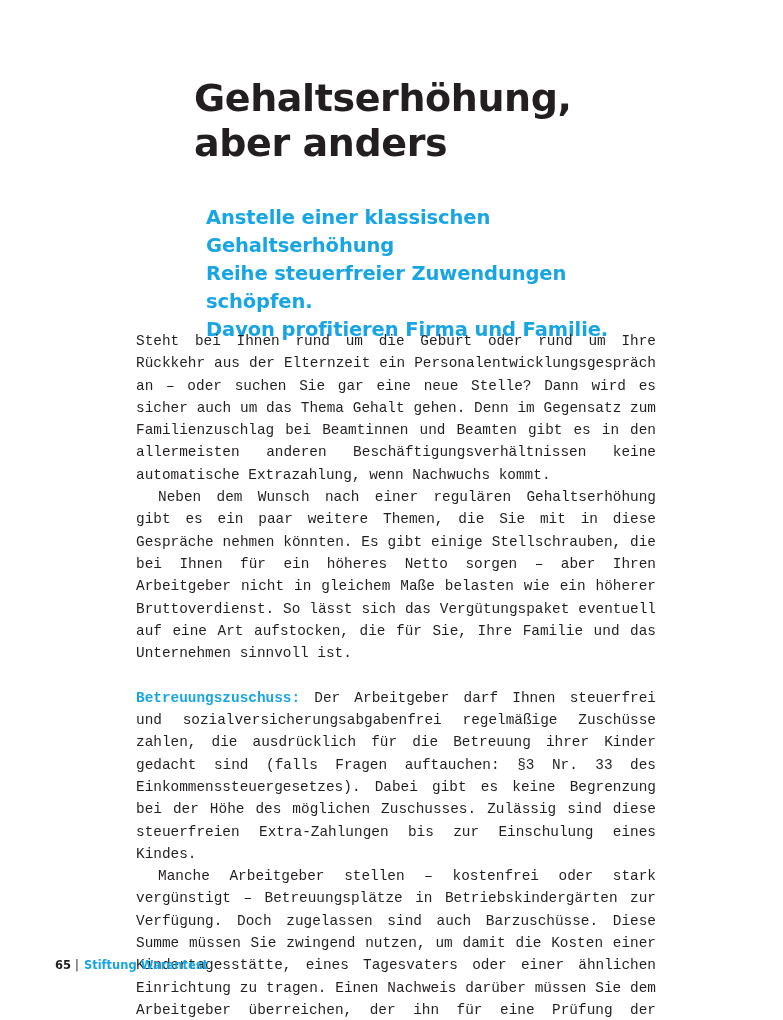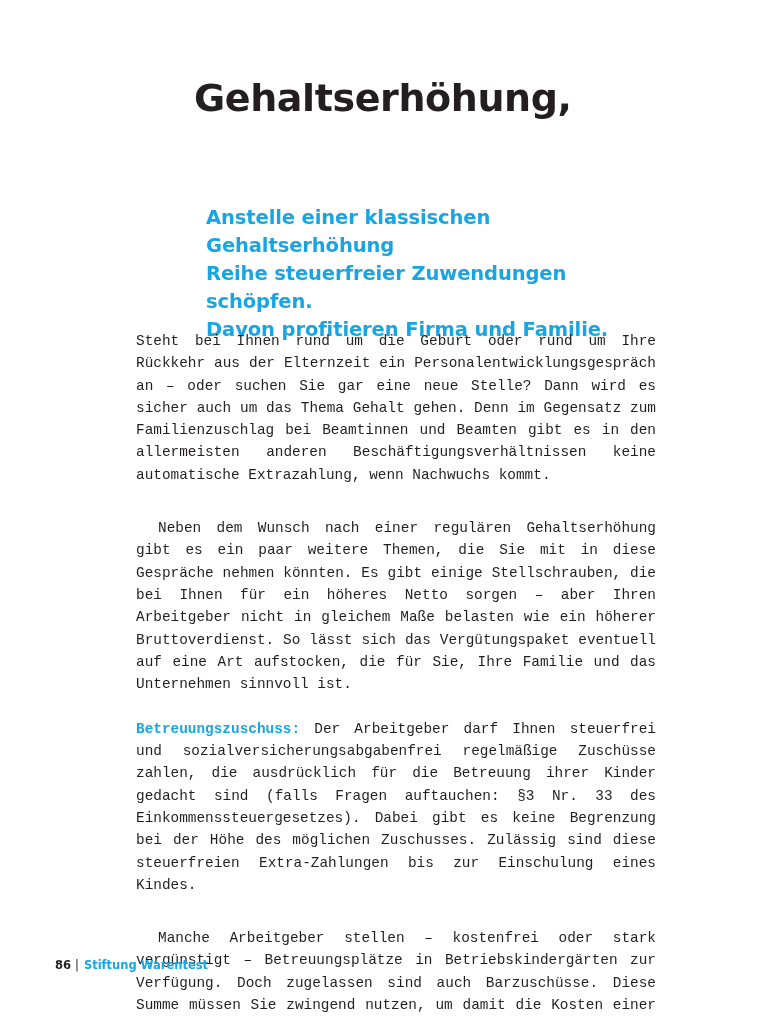--- a/index.html
+++ b/index.html
@@ -64,21 +64,20 @@
     line-height: 22.3px;
     color: #231f20;
     text-align: justify;
     text-justify: inter-word;
     hyphens: manual;
     font-family: Liberation Mono, monospace;
     -webkit-hyphens: manual;
   }
   .body-col p.indent {
     text-indent: 22px;
-    margin-top: 31px;
   }
   .body-col p.sec-gap {
     margin-top: 22.3px;
   }
   .runin {
     font-weight: 700;
     color: #18a5e4;
   }
 
   
@@ -99,20 +98,21 @@
   }
   .footer .imprint { color: #18a5e4; }
 </style>
 </head>
 <body>
 
 <div class="page">
 
   <h1 class="headline">
     <span class="hl-line">Gehaltserhöhung,</span>
+    <span class="hl-line">aber anders</span>
   </h1>
 
   <div class="deck">
     <span class="deck-line">Anstelle einer klassischen Gehaltserhöhung</span>
     <span class="deck-line">Reihe steuerfreier Zuwendungen schöpfen.</span>
     <span class="deck-line">Davon profitieren Firma und Familie.</span>
   </div>
 
   <div class="body-col">
 
@@ -120,16 +120,16 @@
 
     <p class="indent">Neben dem Wunsch nach einer regulären Gehaltserhöhung gibt es ein paar weitere Themen, die Sie mit in diese Gespräche nehmen könnten. Es gibt einige Stellschrauben, die bei Ihnen für ein höheres Netto sorgen – aber Ihren Arbeitgeber nicht in gleichem Maße belasten wie ein höherer Bruttoverdienst. So lässt sich das Vergütungspaket eventuell auf eine Art aufstocken, die für Sie, Ihre Familie und das Unternehmen sinnvoll ist.</p>
 
     <p class="sec-gap"><span class="runin">Betreuungszuschuss:</span><span> Der Arbeitgeber darf Ihnen steuerfrei und sozialversicherungsabgabenfrei regelmäßige Zuschüsse zahlen, die ausdrücklich für die Betreuung ihrer Kinder gedacht sind (falls Fragen auftauchen: §3 Nr. 33 des Einkommenssteuergesetzes). Dabei gibt es keine Begrenzung bei der Höhe des möglichen Zuschusses. Zulässig sind diese steuerfreien Extra-Zahlungen bis zur Einschulung eines Kindes.</span></p>
 
     <p class="indent">Manche Arbeitgeber stellen – kostenfrei oder stark vergünstigt – Betreuungsplätze in Betriebskindergärten zur Verfügung. Doch zugelassen sind auch Barzuschüsse. Diese Summe müssen Sie zwingend nutzen, um damit die Kosten einer Kindertagesstätte, eines Tagesvaters oder einer ähnlichen Einrichtung zu tragen. Einen Nachweis darüber müssen Sie dem Arbeitgeber überreichen, der ihn für eine Prüfung der Finanzbehörden benötigt. Eine private Betreuung zu Hause kann nicht steuerfrei finanziert werden.</p>
 
   </div>
 
   <div class="footer">
-    <span class="folio">86</span><span class="sep">|</span><span class="imprint">Stiftung Warentest</span>
+    <span class="folio">65</span><span class="sep">|</span><span class="imprint">Stiftung Warentest</span>
   </div>
 
 </div>
 
 </body></html>

